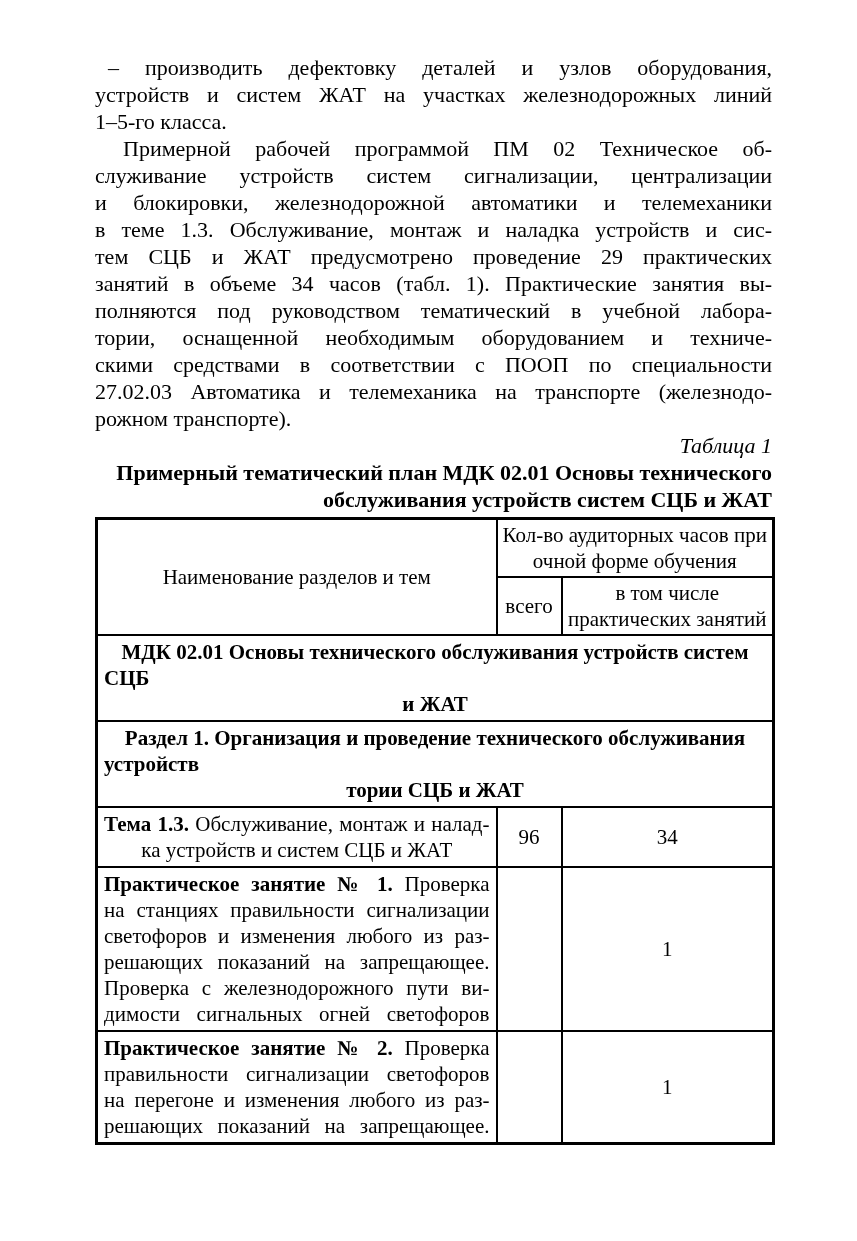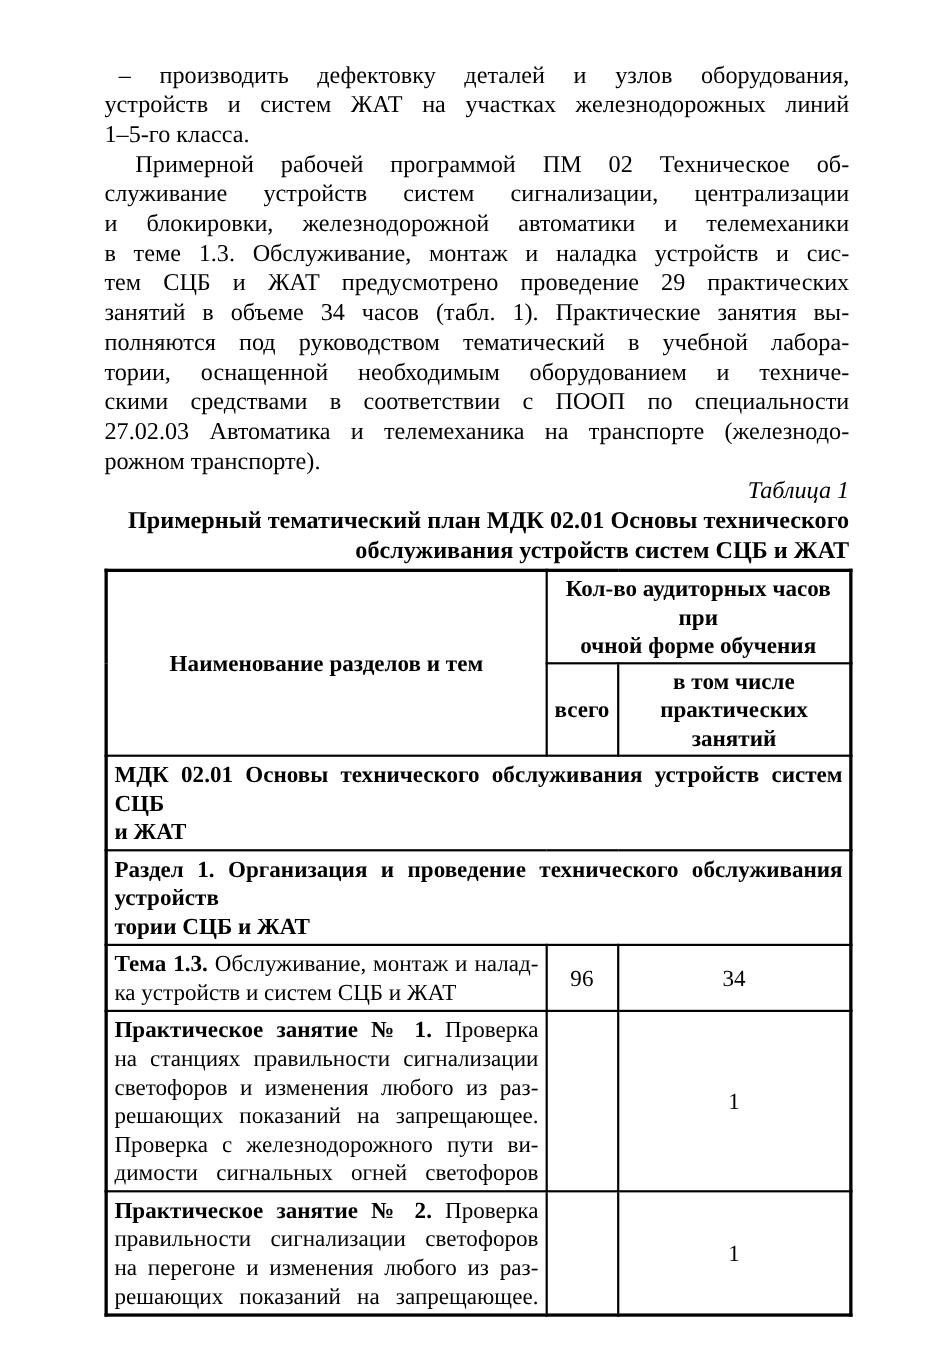--- a/index.html
+++ b/index.html
@@ -48,39 +48,39 @@
     width: 677px;
     margin-top: 4px;
     border: 3px solid #000;
   }
   table.plan th, table.plan td {
     border: 2px solid #000;
   }
   table.plan th {
     font-size: 21px;
     line-height: 26px;
-    font-weight: bold;
+    font-weight: normal;
     text-align: center;
     vertical-align: middle;
     padding: 2px 4px;
   }
   td.section-cell, td.name-cell {
     font-size: 21px;
     line-height: 26px;
     padding: 3px 6px;
     vertical-align: top;
   }
   td.num-cell {
     font-size: 21px;
     line-height: 26px;
     text-align: center;
     vertical-align: middle;
     padding: 12px 4px;
   }
-  .tline { font-size: 21px; line-height: 26px; }
+  .tline { font-size: 21px; line-height: 26px; text-align: center; }
   .b { font-weight: bold; }
 </style>
 </head>
 <body>
 
 <div class="page">
   <div class="content">
 
     <div id="paragraphs">
         <div class="paragraph">

